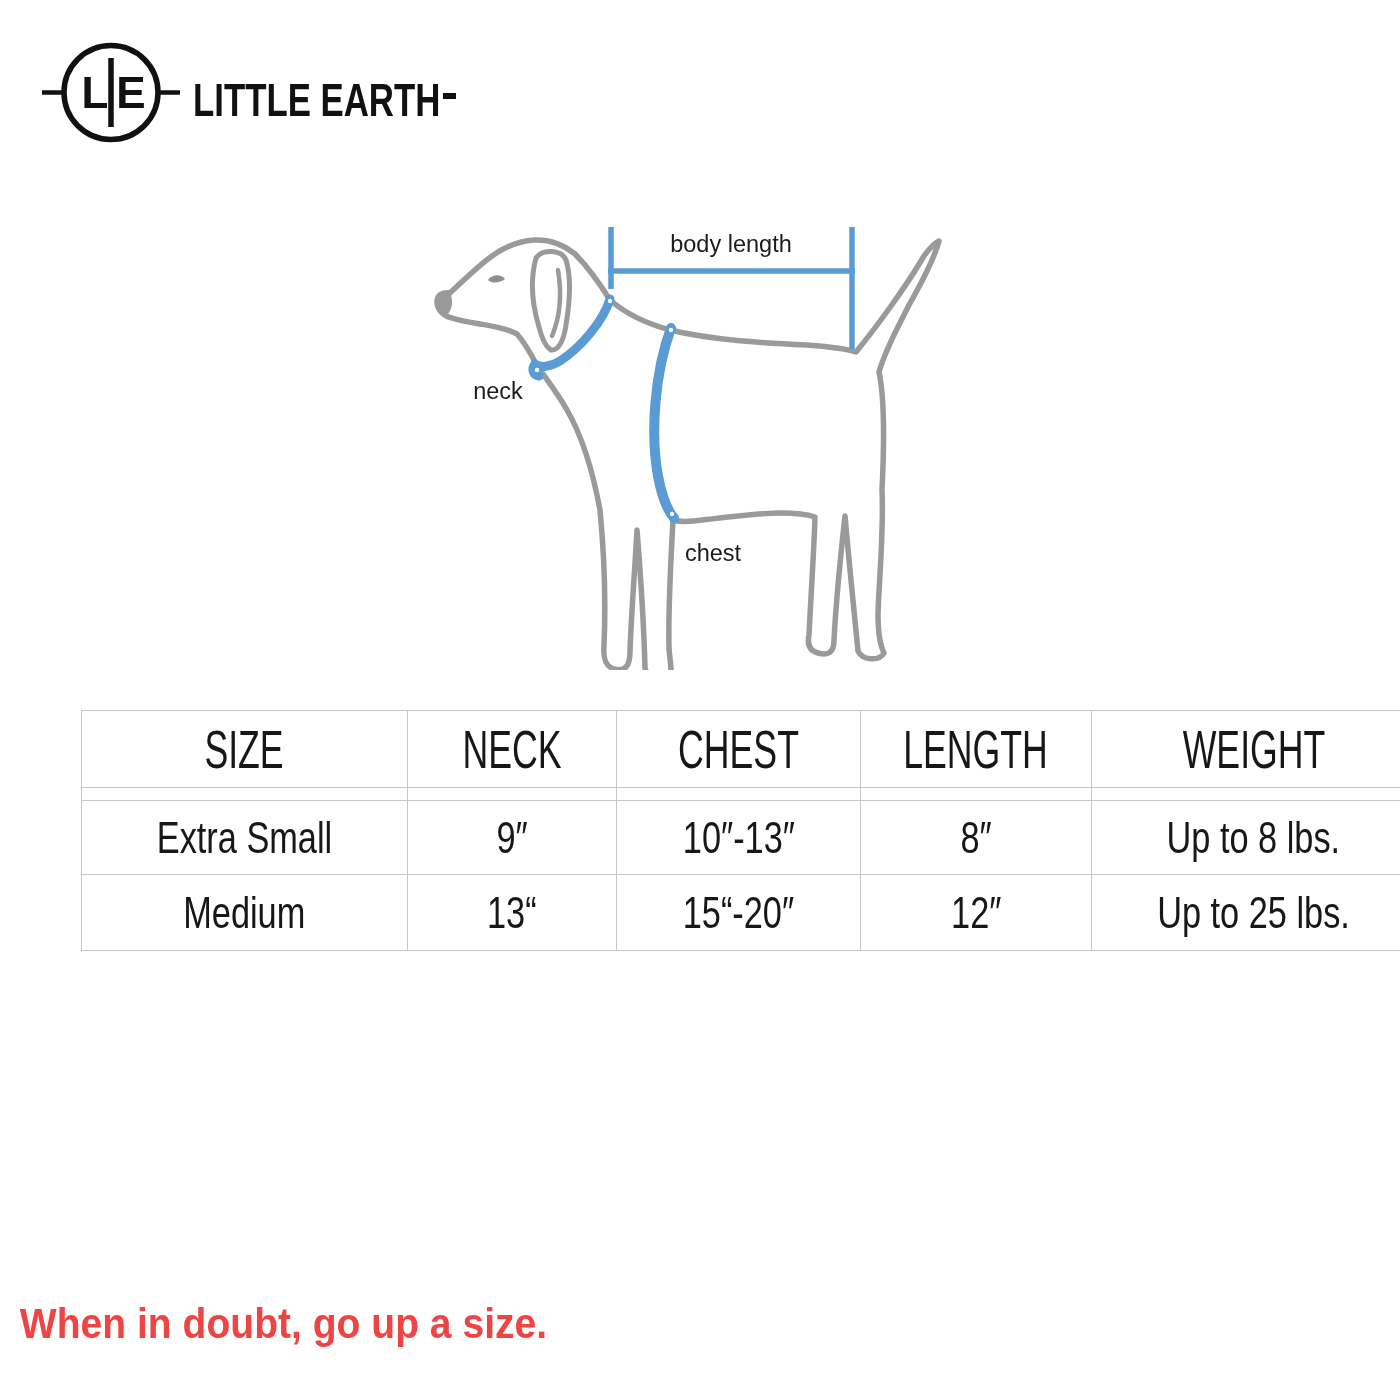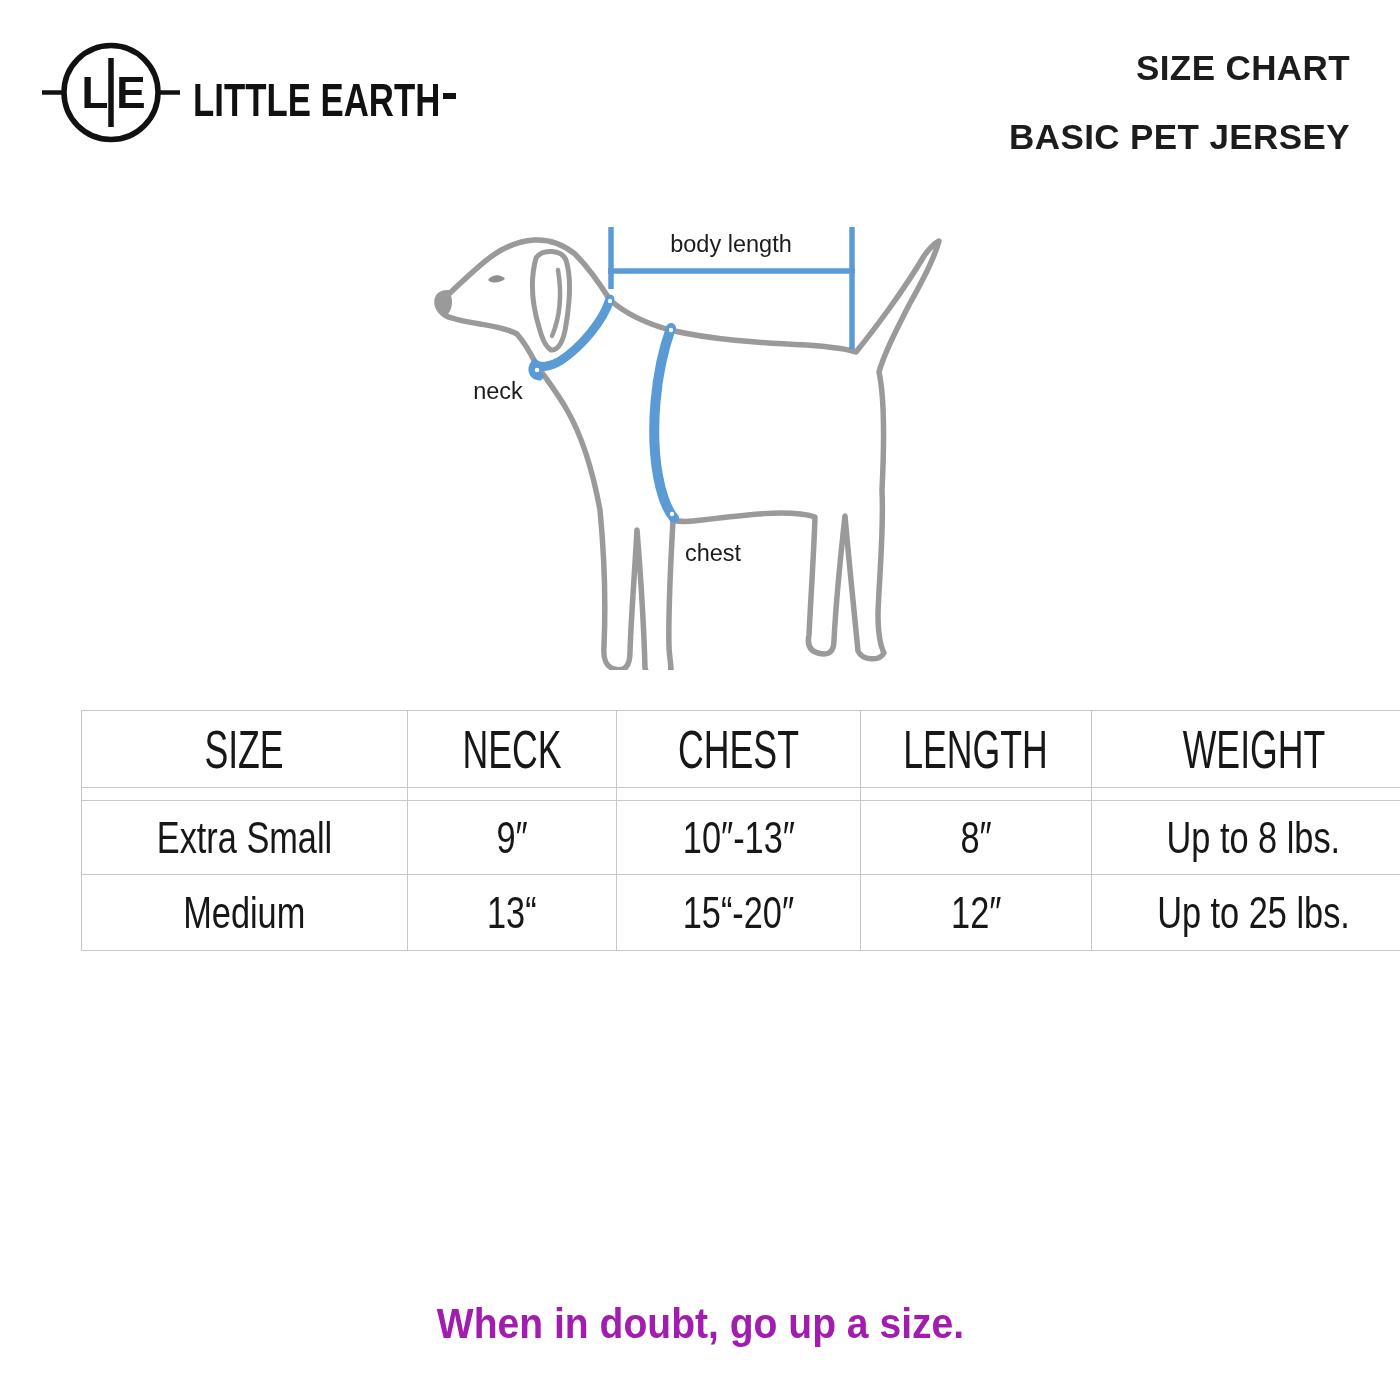--- a/index.html
+++ b/index.html
@@ -36,22 +36,22 @@
   tr.row-s   td{height:70px;}
   tr.row-m   td{height:75px;}
   tr.row-l   td{height:75px;}
   tr.row-xl  td{height:104px;padding-bottom:14px;}
   .ch{display:inline-block;font-size:54px;color:#171717;transform:scaleX(0.66);
       transform-origin:50% 50%;white-space:nowrap;}
   .cd{display:inline-block;font-size:44px;color:#171717;transform:scaleX(0.78);
       transform-origin:50% 50%;white-space:nowrap;}
   
   .footer-note{
-    position:absolute;left:0;top:1300px;width:1400px;text-align:center;
-    font-size:42px;font-weight:bold;color:#a21caf;
+    position:absolute;left:0;top:1300px;width:1400px;text-align:left;
+    font-size:42px;font-weight:bold;color:#ef4444;
   }
   .footer-note span{display:inline-block;transform:scaleX(0.93);transform-origin:50% 50%;white-space:nowrap;}
 </style>
 </head>
 <body>
 
 <div class="page">
 
   <div class="brand">
     <svg class="logo-svg" width="145" height="115" viewBox="0 0 145 115">
@@ -59,24 +59,20 @@
       <line x1="71" y1="21" x2="71" y2="90" stroke="#111" stroke-width="5.5"></line>
       <line x1="2" y1="55.5" x2="22" y2="55.5" stroke="#111" stroke-width="4.5"></line>
       <line x1="120" y1="55.5" x2="140" y2="55.5" stroke="#111" stroke-width="4.5"></line>
       <text x="55" y="71" text-anchor="middle" font-size="44" font-weight="bold" fill="#111">L</text>
       <text x="91" y="71" text-anchor="middle" font-size="44" font-weight="bold" fill="#111">E</text>
     </svg>
     <div class="brand-name">LITTLE EARTH</div>
     <div class="brand-dash"></div>
   </div>
 
-  <div class="titles">
-    <div>SIZE CHART</div>
-    <div>BASIC PET JERSEY</div>
-  </div>
 
   <div class="diagram">
     <svg width="580" height="470" viewBox="0 0 580 470">
 
       <path d="M 25,102
            C 25,95 30,92 38,93
            C 52,80 66,66 80,56
            C 94,46 108,41 122,40
            C 138,39 152,45 163,54
            C 176,67 188,84 198,100

